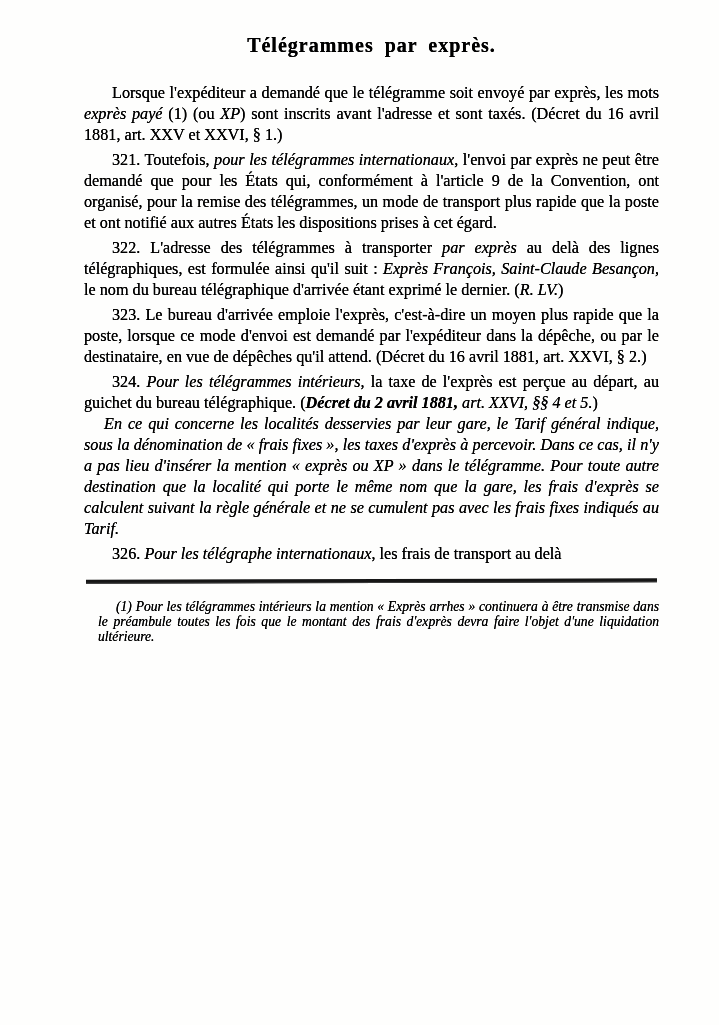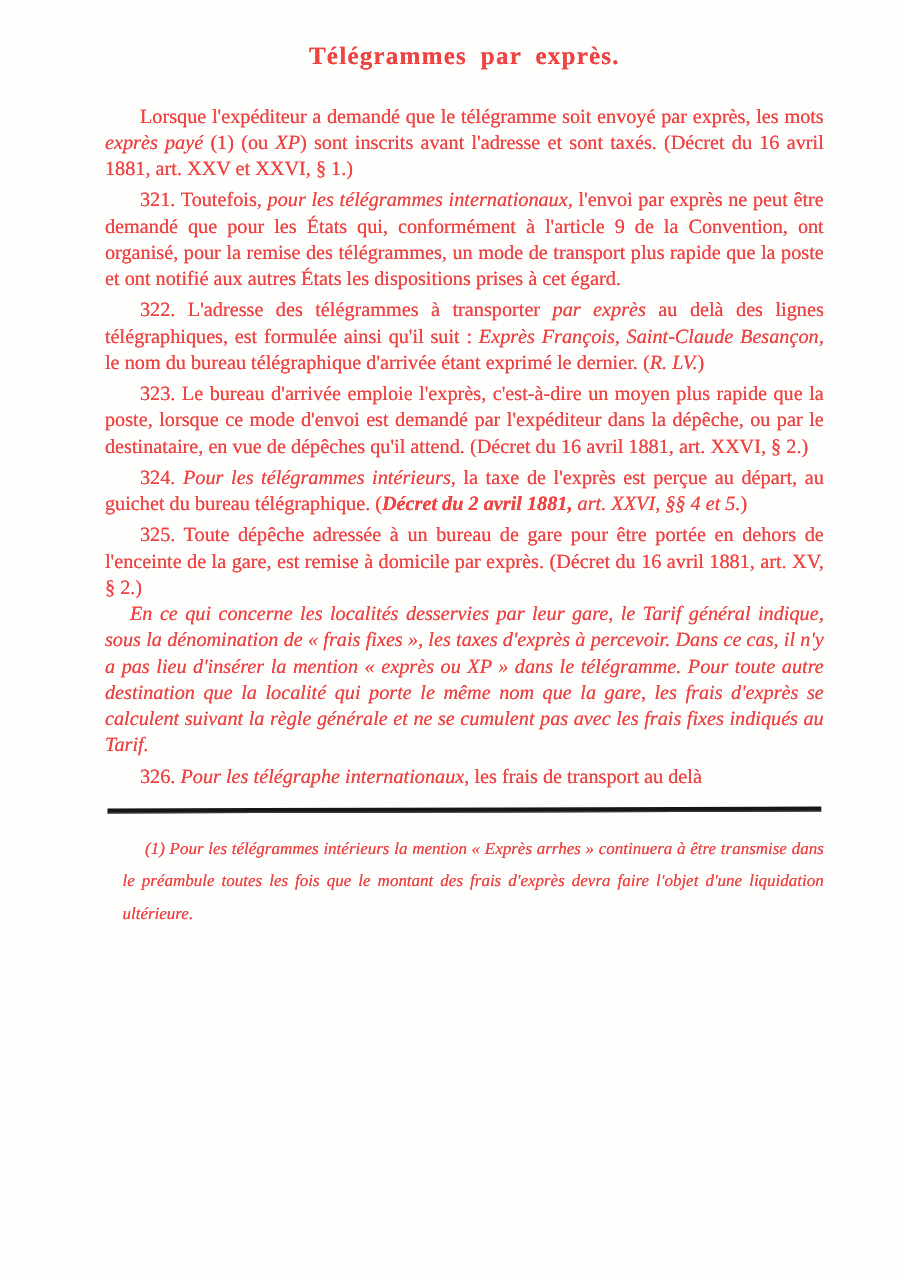--- a/index.html
+++ b/index.html
@@ -7,21 +7,21 @@
     padding: 0;
     background: #ffffff;
   }
   .page {
     position: relative;
     width: 719px;
     height: 1025px;
     background: #fefefd;
     overflow: hidden;
     font-family: "Liberation Serif", "DejaVu Serif", serif;
-    color: #ef4444;
+    color: #000000;
     box-sizing: border-box;
     padding: 30px 60px 0 84px;
     text-shadow: 0 0 0.35px currentColor; 
   }
   .title {
     font-size: 20px;
     font-weight: bold;
     text-align: center;
     letter-spacing: 1px;
     word-spacing: 5px;
@@ -52,39 +52,38 @@
     transform: rotate(-0.15deg);
     border-bottom: 1px solid #3a3a3a;
   }
   .footnote {
     margin-top: 16px;
     padding-left: 14px;
   }
   .footnote p {
     margin: 0;
     font-size: 13.6px;
-    line-height: 26px;
+    line-height: 15px;
     font-style: italic;
     text-align: justify;
     text-indent: 18px;
   }
 </style>
 </head>
 <body>
 
 <div class="page">
   <h1 class="title">Télégrammes par exprès.</h1>
 
   <div class="body" id="doc-body">
       <p class="cont"><span class="n">Lorsque l'expéditeur a demandé que le télégramme soit envoyé par exprès, les mots </span><span class="i">exprès payé</span><span class="n"> (1) (ou </span><span class="i">XP</span><span class="n">) sont inscrits avant l'adresse et sont taxés. (Décret du 16 avril 1881, art. XXV et XXVI, § 1.)</span></p>
       <p class="section"><span class="n">321. Toutefois, </span><span class="i">pour les télégrammes internationaux,</span><span class="n"> l'envoi par exprès ne peut être demandé que pour les États qui, conformément à l'article 9 de la Convention, ont organisé, pour la remise des télégrammes, un mode de transport plus rapide que la poste et ont notifié aux autres États les dispositions prises à cet égard.</span></p>
       <p class="section"><span class="n">322. L'adresse des télégrammes à transporter </span><span class="i">par exprès</span><span class="n"> au delà des lignes télégraphiques, est formulée ainsi qu'il suit : </span><span class="i">Exprès François, Saint-Claude Besançon,</span><span class="n"> le nom du bureau télégraphique d'arrivée étant exprimé le dernier. (</span><span class="i">R. LV.</span><span class="n">)</span></p>
       <p class="section"><span class="n">323. Le bureau d'arrivée emploie l'exprès, c'est-à-dire un moyen plus rapide que la poste, lorsque ce mode d'envoi est demandé par l'expéditeur dans la dépêche, ou par le destinataire, en vue de dépêches qu'il attend. (Décret du 16 avril 1881, art. XXVI, § 2.)</span></p>
       <p class="section"><span class="n">324. </span><span class="i">Pour les télégrammes intérieurs,</span><span class="n"> la taxe de l'exprès est perçue au départ, au guichet du bureau télégraphique. (</span><span class="bi">Décret du 2 avril 1881,</span><span class="i"> art. XXVI, §§ 4 et 5.</span><span class="n">)</span></p>
-      <p class="section"><span class="n">325. Toute dépêche adressée à un bureau de gare pour être portée en dehors de l'enceinte de la gare, est remise à domicile par exprès. (Décret du 16 avril 1881, art. XV, § 2.)</span></p>
       <p class="note"><span class="i">En ce qui concerne les localités desservies par leur gare, le Tarif général indique, sous la dénomination de « frais fixes », les taxes d'exprès à percevoir. Dans ce cas, il n'y a pas lieu d'insérer la mention « exprès ou XP » dans le télégramme. Pour toute autre destination que la localité qui porte le même nom que la gare, les frais d'exprès se calculent suivant la règle générale et ne se cumulent pas avec les frais fixes indiqués au Tarif.</span></p>
       <p class="section"><span class="n">326. </span><span class="i">Pour les télégraphe internationaux</span><span class="n">, les frais de transport au delà</span></p>
     </div>
 
   <div class="footnote-rule"></div>
 
   <div class="footnote" id="footnote">
       <p><span class="i">(1) Pour les télégrammes intérieurs la mention « Exprès arrhes » continuera à être transmise dans le préambule toutes les fois que le montant des frais d'exprès devra faire l'objet d'une liquidation ultérieure.</span></p>
     </div>
 </div>

